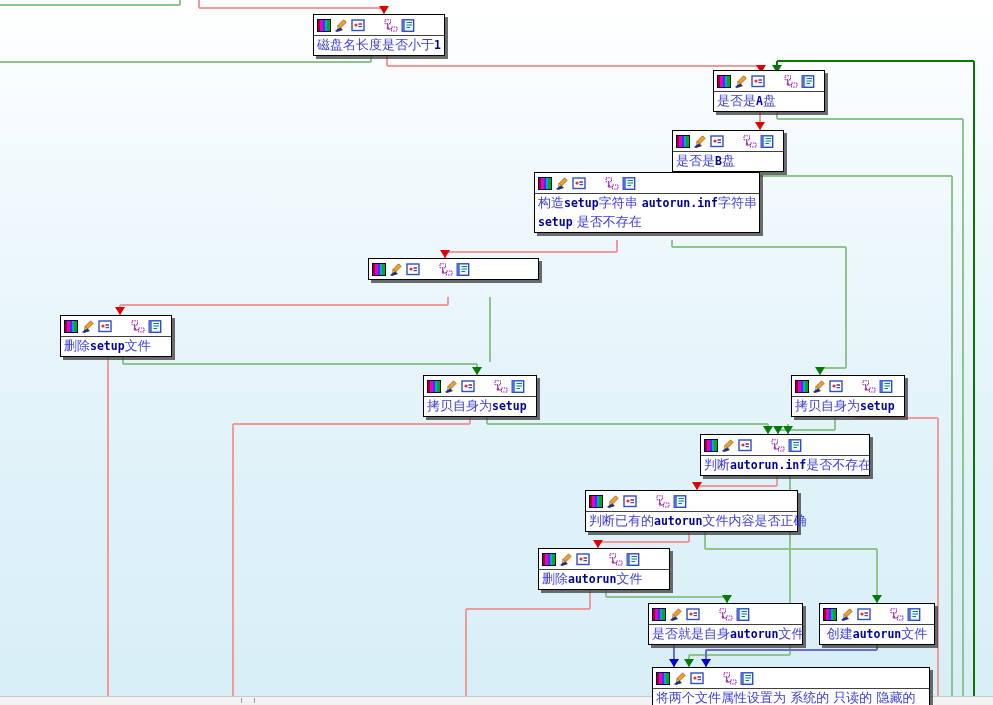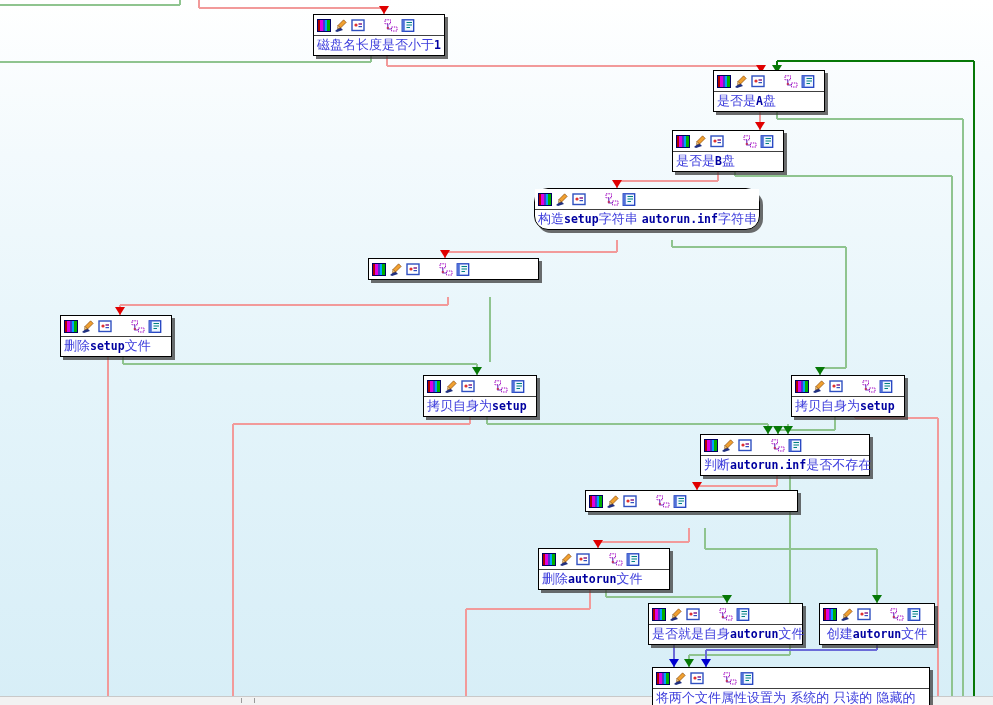--- a/index.html
+++ b/index.html
@@ -254,21 +254,21 @@
           <span class="icon copy-icon">
             <svg width="14" height="13" viewBox="0 0 14 13" xmlns="http://www.w3.org/2000/svg">
               <rect x="1.2" y="0.8" width="11.5" height="11.5" fill="#eef6ff" stroke="#2040c0" stroke-width="1.3"></rect>
               <rect x="1.2" y="0.8" width="2.6" height="11.5" fill="#5070d8"></rect>
               <path d="M5.5 3.5 H11 M5.5 6 H11 M5.5 8.5 H9" stroke="#008080" stroke-width="1.1"></path>
             </svg>
           </span>
         </div>
         <div class="textrow"><span>是否是</span><span class="kw">B</span><span>盘</span></div>
       </div>
-      <div class="node" style="left: 534px; top: 188px; width: 224px; border-radius: 14px;">
+      <div class="node" style="left: 534px; top: 172px; width: 224px;">
         <div class="iconrow">
           <span class="icon palette-icon"></span>
           <span class="icon edit-icon">
             <svg width="14" height="13" viewBox="0 0 14 13" xmlns="http://www.w3.org/2000/svg">
               <path d="M1 12 L6 8 L9 11 L3 13 Z" fill="#203080"></path>
               <g transform="rotate(45 7 6)">
                 <rect x="5.2" y="0.5" width="3.6" height="8" fill="#f0a030" stroke="#804000" stroke-width="0.6"></rect>
                 <path d="M5.2 8.5 L8.8 8.5 L7 11 Z" fill="#f8d890" stroke="#804000" stroke-width="0.5"></path>
               </g>
             </svg>
@@ -292,20 +292,21 @@
           </span>
           <span class="icon copy-icon">
             <svg width="14" height="13" viewBox="0 0 14 13" xmlns="http://www.w3.org/2000/svg">
               <rect x="1.2" y="0.8" width="11.5" height="11.5" fill="#eef6ff" stroke="#2040c0" stroke-width="1.3"></rect>
               <rect x="1.2" y="0.8" width="2.6" height="11.5" fill="#5070d8"></rect>
               <path d="M5.5 3.5 H11 M5.5 6 H11 M5.5 8.5 H9" stroke="#008080" stroke-width="1.1"></path>
             </svg>
           </span>
         </div>
         <div class="textrow"><span>构造</span><span class="kw">setup</span><span>字符串 </span><span class="kw">autorun.inf</span><span>字符串</span></div>
+        <div class="textrow" style="border-top: none;"><span class="kw">setup</span><span> 是否不存在</span></div>
       </div>
       <div class="node" style="left: 368px; top: 258px; width: 169px;">
         <div class="iconrow">
           <span class="icon palette-icon"></span>
           <span class="icon edit-icon">
             <svg width="14" height="13" viewBox="0 0 14 13" xmlns="http://www.w3.org/2000/svg">
               <path d="M1 12 L6 8 L9 11 L3 13 Z" fill="#203080"></path>
               <g transform="rotate(45 7 6)">
                 <rect x="5.2" y="0.5" width="3.6" height="8" fill="#f0a030" stroke="#804000" stroke-width="0.6"></rect>
                 <path d="M5.2 8.5 L8.8 8.5 L7 11 Z" fill="#f8d890" stroke="#804000" stroke-width="0.5"></path>
@@ -524,20 +525,21 @@
             </svg>
           </span>
           <span class="icon copy-icon">
             <svg width="14" height="13" viewBox="0 0 14 13" xmlns="http://www.w3.org/2000/svg">
               <rect x="1.2" y="0.8" width="11.5" height="11.5" fill="#eef6ff" stroke="#2040c0" stroke-width="1.3"></rect>
               <rect x="1.2" y="0.8" width="2.6" height="11.5" fill="#5070d8"></rect>
               <path d="M5.5 3.5 H11 M5.5 6 H11 M5.5 8.5 H9" stroke="#008080" stroke-width="1.1"></path>
             </svg>
           </span>
         </div>
+        <div class="textrow"><span>判断已有的</span><span class="kw">autorun</span><span>文件内容是否正确</span></div>
       </div>
       <div class="node" style="left: 538px; top: 548px; width: 130px;">
         <div class="iconrow">
           <span class="icon palette-icon"></span>
           <span class="icon edit-icon">
             <svg width="14" height="13" viewBox="0 0 14 13" xmlns="http://www.w3.org/2000/svg">
               <path d="M1 12 L6 8 L9 11 L3 13 Z" fill="#203080"></path>
               <g transform="rotate(45 7 6)">
                 <rect x="5.2" y="0.5" width="3.6" height="8" fill="#f0a030" stroke="#804000" stroke-width="0.6"></rect>
                 <path d="M5.2 8.5 L8.8 8.5 L7 11 Z" fill="#f8d890" stroke="#804000" stroke-width="0.5"></path>

